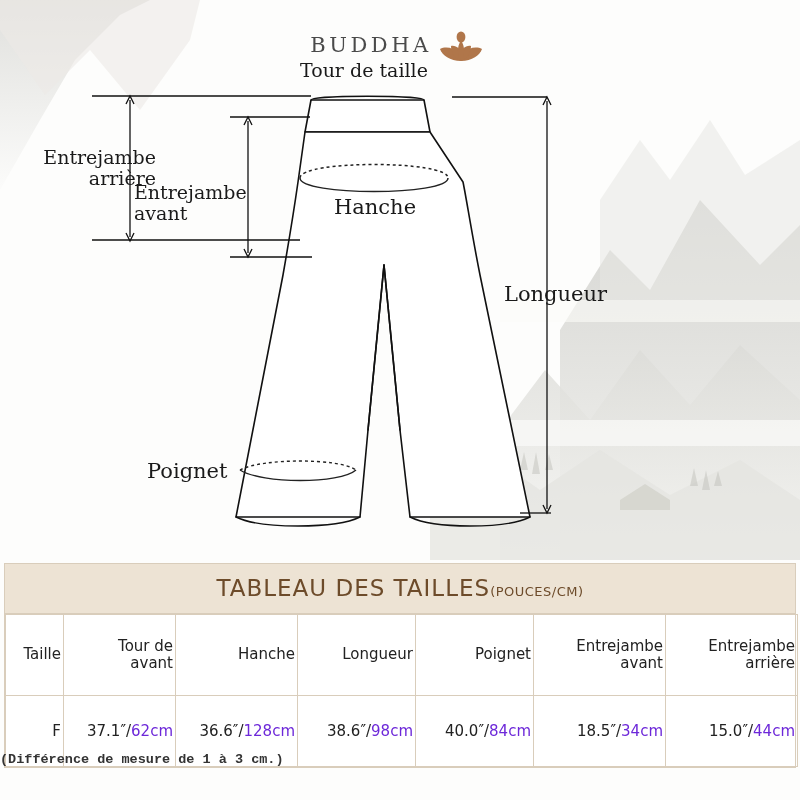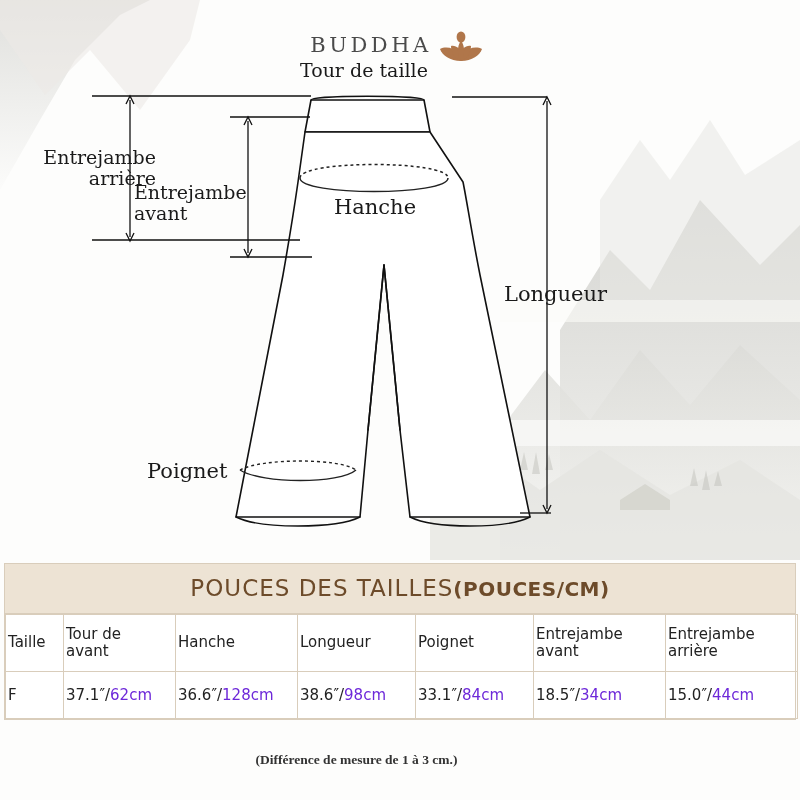--- a/index.html
+++ b/index.html
@@ -74,54 +74,52 @@
     background: #ede3d4;
     text-align: center;
     padding: 11px 0 12px;
     color: #6d4b2a;
     font-family: "DejaVu Sans", sans-serif;
     font-size: 23px;
     letter-spacing: 1px;
     border-bottom: 1px solid #d9cdbb;
   }
   .table-title .sub {
-    font-size: 20px;
+    font-size: 13px;
     letter-spacing: 0.5px;
-    font-weight: bold;
   }
   table {
     border-collapse: collapse;
     width: 100%;
     table-layout: fixed;
   }
   th, td {
     border: 1px solid #d9cdbb;
-    text-align: left;
+    text-align: right;
     font-family: "DejaVu Sans", sans-serif;
     color: #222;
-    padding: 6px 2px;
+    padding: 18px 2px;
   }
   th {
     font-size: 15px;
     font-weight: normal;
     height: 44px;
     line-height: 1.15;
   }
   td {
     font-size: 15px;
     height: 34px;
   }
   td .cm { color: #6d28d9; }
   .note {
     position: absolute;
     left: 0;
     top: 752px;
     width: 713px;
-    text-align: center;
-    font-family: Liberation Serif, serif;
+    font-family: Liberation Mono, monospace;
     font-size: 13.5px;
     font-weight: bold;
     color: #333;
   }
 </style>
 </head>
 <body>
 
 <div id="page">
 
@@ -233,21 +231,21 @@
   <div class="lbl right" style="left:6px; top:147px; width:150px;">Entrejambe
 arrière</div>
   <div class="lbl" style="left:134px; top:182px; width:150px;">Entrejambe
 avant</div>
   <div class="lbl" style="left:334px; top:196px; font-size:21px;">Hanche</div>
   <div class="lbl" style="left:504px; top:283px; font-size:21px;">Longueur</div>
   <div class="lbl" style="left:147px; top:460px; font-size:21px;">Poignet</div>
 
   <div class="table-wrap">
     <div class="table-title">
-      <span>POUCES DES TAILLES</span><span class="sub">(POUCES/CM)</span>
+      <span>TABLEAU DES TAILLES</span><span class="sub">(POUCES/CM)</span>
     </div>
     <table>
       <colgroup>
         <col style="width:58px">
         <col style="width:112px">
         <col style="width:122px">
         <col style="width:118px">
         <col style="width:118px">
         <col style="width:132px">
         <col style="width:132px">
@@ -265,21 +263,21 @@
           <th style="white-space:pre-line">Entrejambe
 arrière</th>
         </tr>
       </thead>
       <tbody>
         <tr>
           <td>F</td>
           <td><span>37.1″/</span><span class="cm">62cm</span></td>
           <td><span>36.6″/</span><span class="cm">128cm</span></td>
           <td><span>38.6″/</span><span class="cm">98cm</span></td>
-          <td><span>33.1″/</span><span class="cm">84cm</span></td>
+          <td><span>40.0″/</span><span class="cm">84cm</span></td>
           <td><span>18.5″/</span><span class="cm">34cm</span></td>
           <td><span>15.0″/</span><span class="cm">44cm</span></td>
         </tr>
       </tbody>
     </table>
   </div>
 
   <div class="note">(Différence de mesure de 1 à 3 cm.)</div>
 
 </div>

